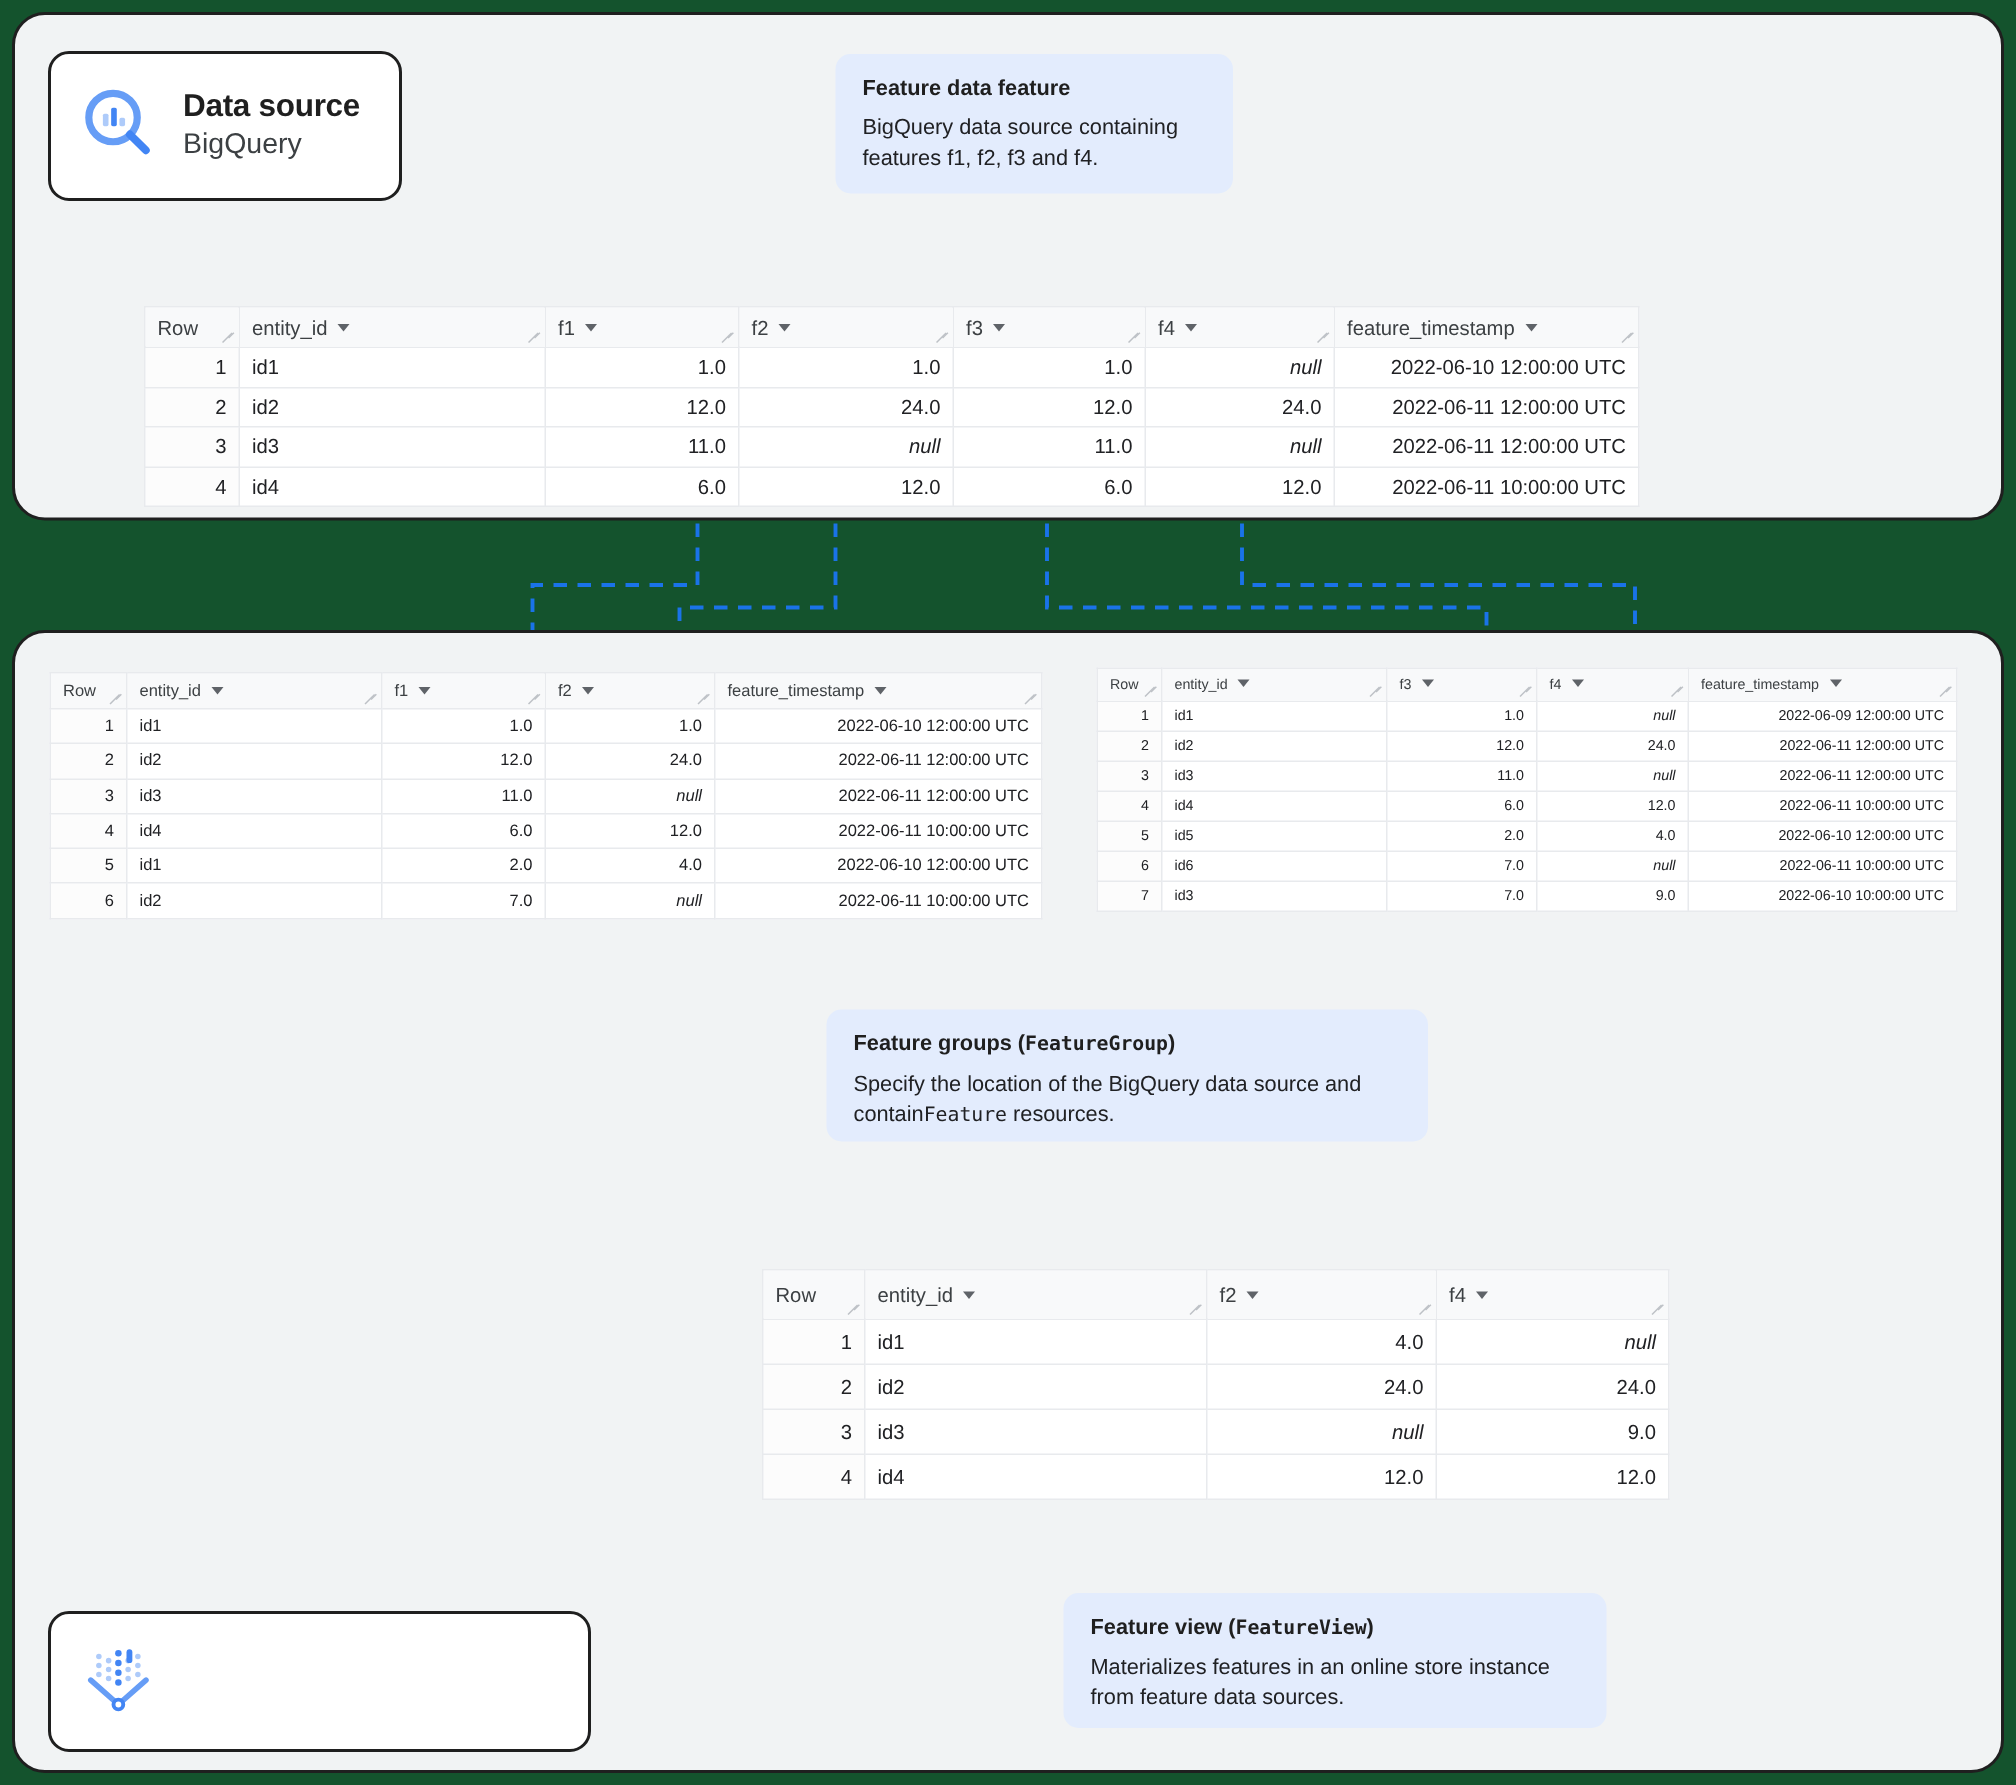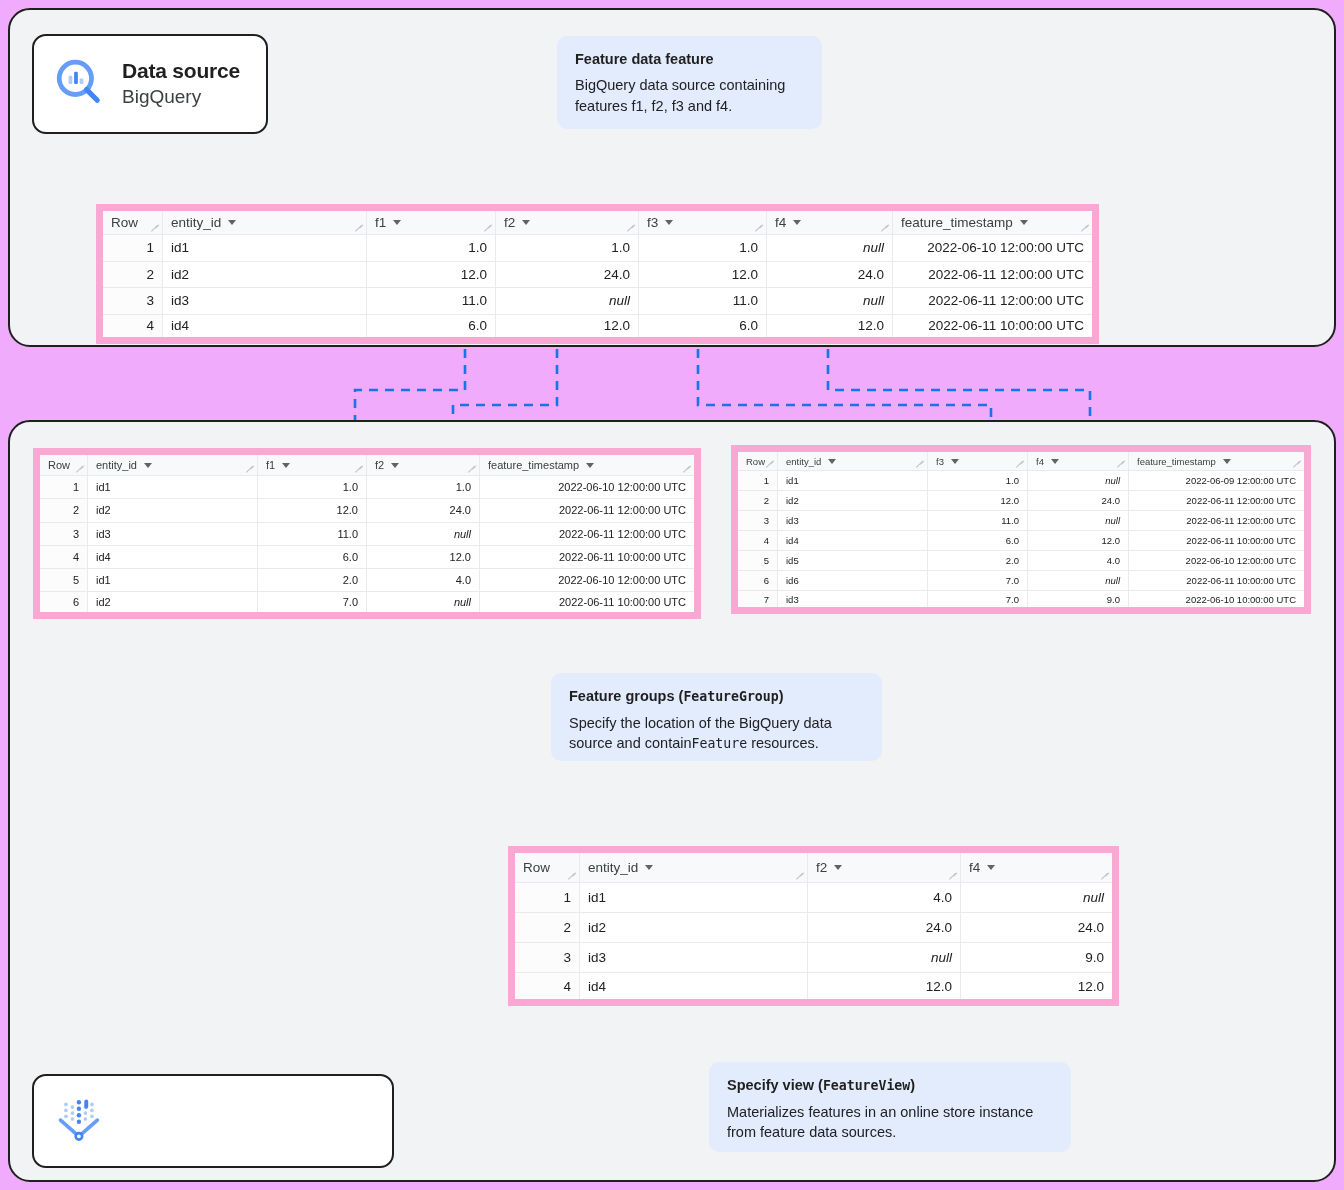--- a/index.html
+++ b/index.html
@@ -4,21 +4,21 @@
 <style>
   html,body{margin:0;padding:0;background:#ffffff;}
   body{
     font-family:"Liberation Sans", sans-serif;
     -webkit-font-smoothing:antialiased;
   }
   #canvas{
     position:relative;
     width:1344px;
     height:1190px;
-    background:#f0abfc;
+    background:#14532d;
     overflow:hidden;
   }
 
   
   .group-card{
     position:absolute;
     background:#f1f3f4;
     border:2.5px solid #1f1f1f;
     border-radius:22px;
     box-sizing:border-box;
@@ -67,28 +67,28 @@
     font-weight:bold; font-size:13.2px;
   }
   .callout-body{
     font-size:14.5px; color:#202124; line-height:1.42;
   }
   .callout-body .mono{
     font-family:"DejaVu Sans Mono","Liberation Mono",monospace;
     font-size:13.2px;
   }
   #callout-fds{ left:557px; top:36px; width:265px; height:93px; }
-  #callout-fg{  left:551px; top:673px; width:331px; height:88px; }
+  #callout-fg{  left:551px; top:673px; width:401px; height:88px; }
   #callout-fv{  left:709px; top:1062px; width:362px; height:90px; }
 
   
   .bq-table{
     position:absolute;
     background:#ffffff;
-    border:7px solid #f9a8d4;
+    border:1px solid #f9a8d4;
     box-sizing:border-box;
     border-collapse:collapse;
     table-layout:fixed;
   }
   .bq-table td, .bq-table th{
     border:1px solid #e8eaed;
     padding:0 8px;
     box-sizing:border-box;
     overflow:hidden;
     white-space:nowrap;
@@ -275,21 +275,21 @@
     <div class="callout-title">Feature data feature</div>
     <div class="callout-body">BigQuery data source containing features f1, f2, f3 and f4.</div>
   </div>
 
   <div class="callout" id="callout-fg">
     <div class="callout-title"><span>Feature groups (</span><span class="mono">FeatureGroup</span><span>)</span></div>
     <div class="callout-body"><span>Specify the location of the BigQuery data source and contain</span><span class="mono">Feature</span><span> resources.</span></div>
   </div>
 
   <div class="callout" id="callout-fv">
-    <div class="callout-title"><span>Specify view (</span><span class="mono">FeatureView</span><span>)</span></div>
+    <div class="callout-title"><span>Feature view (</span><span class="mono">FeatureView</span><span>)</span></div>
     <div class="callout-body">Materializes features in an online store instance from feature data sources.</div>
   </div>
 
   <table class="bq-table" id="table-source">
       <colgroup>
         <col style="width: 63px;">
         <col style="width: 204px;">
         <col style="width: 129px;">
         <col style="width: 143px;">
         <col style="width: 128px;">

